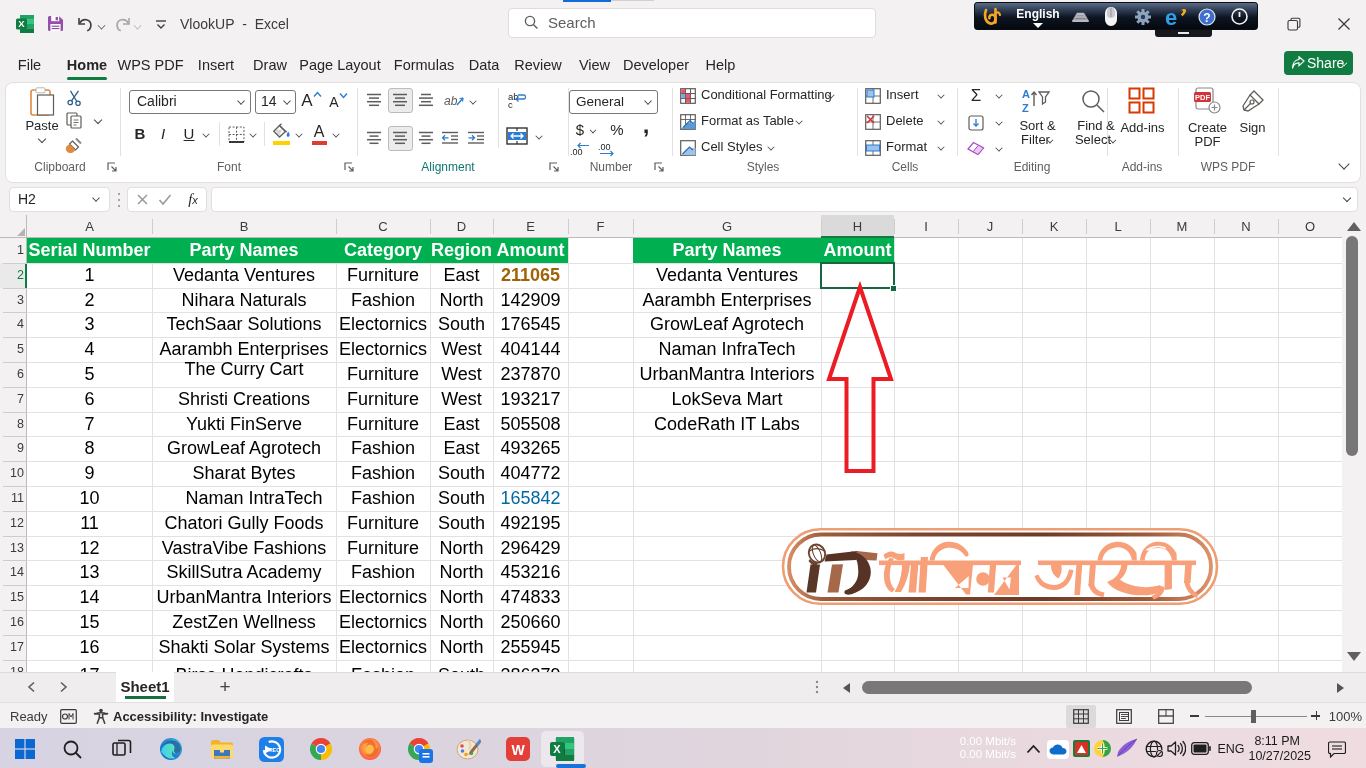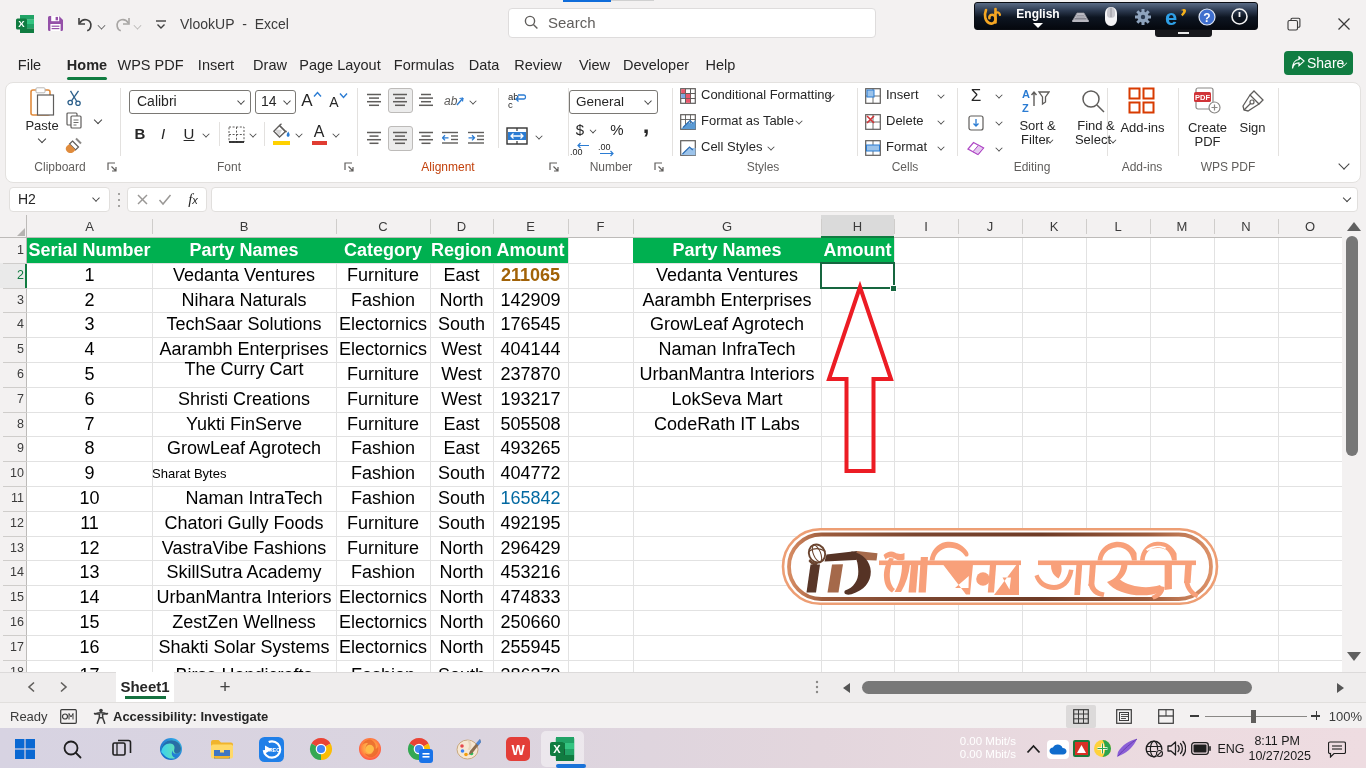--- a/index.html
+++ b/index.html
@@ -132,21 +132,21 @@
 <div class="ab" style="left:357px;top:88px;width:1px;height:68px;background:#e3e1df;"></div>
 <div class="ab" style="left:568px;top:88px;width:1px;height:68px;background:#e3e1df;"></div>
 <div class="ab" style="left:672px;top:88px;width:1px;height:68px;background:#e3e1df;"></div>
 <div class="ab" style="left:857px;top:88px;width:1px;height:68px;background:#e3e1df;"></div>
 <div class="ab" style="left:957px;top:88px;width:1px;height:68px;background:#e3e1df;"></div>
 <div class="ab" style="left:1107px;top:88px;width:1px;height:68px;background:#e3e1df;"></div>
 <div class="ab" style="left:1178px;top:88px;width:1px;height:68px;background:#e3e1df;"></div>
 <div class="ab" style="left:1278px;top:88px;width:1px;height:68px;background:#e3e1df;"></div>
 <div class="ab" style="left:5px;top:161px;width:110px;height:12px;font-size:12px;color:#605e5c;font-weight:normal;text-align:center;line-height:12px;white-space:nowrap;">Clipboard</div>
 <div class="ab" style="left:174px;top:161px;width:110px;height:12px;font-size:12px;color:#605e5c;font-weight:normal;text-align:center;line-height:12px;white-space:nowrap;">Font</div>
-<div class="ab" style="left:393px;top:161px;width:110px;height:12px;font-size:12px;color:#c2410c;font-weight:normal;text-align:center;line-height:12px;white-space:nowrap;">Alignment</div>
+<div class="ab" style="left:393px;top:161px;width:110px;height:12px;font-size:12px;color:#0f766e;font-weight:normal;text-align:center;line-height:12px;white-space:nowrap;">Alignment</div>
 <div class="ab" style="left:556px;top:161px;width:110px;height:12px;font-size:12px;color:#605e5c;font-weight:normal;text-align:center;line-height:12px;white-space:nowrap;">Number</div>
 <div class="ab" style="left:708px;top:161px;width:110px;height:12px;font-size:12px;color:#605e5c;font-weight:normal;text-align:center;line-height:12px;white-space:nowrap;">Styles</div>
 <div class="ab" style="left:850px;top:161px;width:110px;height:12px;font-size:12px;color:#605e5c;font-weight:normal;text-align:center;line-height:12px;white-space:nowrap;">Cells</div>
 <div class="ab" style="left:977px;top:161px;width:110px;height:12px;font-size:12px;color:#605e5c;font-weight:normal;text-align:center;line-height:12px;white-space:nowrap;">Editing</div>
 <div class="ab" style="left:1087px;top:161px;width:110px;height:12px;font-size:12px;color:#605e5c;font-weight:normal;text-align:center;line-height:12px;white-space:nowrap;">Add-ins</div>
 <div class="ab" style="left:1173px;top:161px;width:110px;height:12px;font-size:12px;color:#605e5c;font-weight:normal;text-align:center;line-height:12px;white-space:nowrap;">WPS PDF</div>
 <svg class="ab" style="left:107px;top:162px" width="11" height="11" viewBox="0 0 11 11">
 <path d="M8 1 L1 1 L1 8" stroke="#605e5c" stroke-width="1.2" fill="none"></path>
 <path d="M4.5 4.5 L9 9 M9 5 L9 9 L5 9" stroke="#605e5c" stroke-width="1.2" fill="none"></path>
 </svg>
@@ -585,21 +585,21 @@
 <div class="ab" style="left:152px;top:412.6px;width:184px;height:23px;font-size:18px;color:#000;font-weight:normal;text-align:center;line-height:23px;white-space:nowrap;">Yukti FinServe</div>
 <div class="ab" style="left:336px;top:412.6px;width:94px;height:23px;font-size:18px;color:#000;font-weight:normal;text-align:center;line-height:23px;white-space:nowrap;">Furniture</div>
 <div class="ab" style="left:430px;top:412.6px;width:63px;height:23px;font-size:18px;color:#000;font-weight:normal;text-align:center;line-height:23px;white-space:nowrap;">East</div>
 <div class="ab" style="left:493px;top:412.6px;width:75px;height:23px;font-size:18px;color:#000;font-weight:normal;text-align:center;line-height:23px;white-space:nowrap;">505508</div>
 <div class="ab" style="left:27px;top:437.4px;width:125px;height:23px;font-size:18px;color:#000;font-weight:normal;text-align:center;line-height:23px;white-space:nowrap;">8</div>
 <div class="ab" style="left:152px;top:437.4px;width:184px;height:23px;font-size:18px;color:#000;font-weight:normal;text-align:center;line-height:23px;white-space:nowrap;">GrowLeaf Agrotech</div>
 <div class="ab" style="left:336px;top:437.4px;width:94px;height:23px;font-size:18px;color:#000;font-weight:normal;text-align:center;line-height:23px;white-space:nowrap;">Fashion</div>
 <div class="ab" style="left:430px;top:437.4px;width:63px;height:23px;font-size:18px;color:#000;font-weight:normal;text-align:center;line-height:23px;white-space:nowrap;">East</div>
 <div class="ab" style="left:493px;top:437.4px;width:75px;height:23px;font-size:18px;color:#000;font-weight:normal;text-align:center;line-height:23px;white-space:nowrap;">493265</div>
 <div class="ab" style="left:27px;top:462.20000000000005px;width:125px;height:23px;font-size:18px;color:#000;font-weight:normal;text-align:center;line-height:23px;white-space:nowrap;">9</div>
-<div class="ab" style="left:152px;top:462.20000000000005px;width:184px;height:23px;font-size:13px;color:#000;font-weight:normal;line-height:23px;white-space:nowrap;">Sharat Bytes</div>
+<div class="ab" style="left:152px;top:462.20000000000005px;width:184px;height:23px;font-size:18px;color:#000;font-weight:normal;text-align:center;line-height:23px;white-space:nowrap;">Sharat Bytes</div>
 <div class="ab" style="left:336px;top:462.20000000000005px;width:94px;height:23px;font-size:18px;color:#000;font-weight:normal;text-align:center;line-height:23px;white-space:nowrap;">Fashion</div>
 <div class="ab" style="left:430px;top:462.20000000000005px;width:63px;height:23px;font-size:18px;color:#000;font-weight:normal;text-align:center;line-height:23px;white-space:nowrap;">South</div>
 <div class="ab" style="left:493px;top:462.20000000000005px;width:75px;height:23px;font-size:18px;color:#000;font-weight:normal;text-align:center;line-height:23px;white-space:nowrap;">404772</div>
 <div class="ab" style="left:27px;top:487.0px;width:125px;height:23px;font-size:18px;color:#000;font-weight:normal;text-align:center;line-height:23px;white-space:nowrap;">10</div>
 <div class="ab" style="left:152px;top:487.0px;width:184px;height:23px;font-size:18px;color:#000;font-weight:normal;text-align:center;line-height:23px;white-space:nowrap;padding-left:20px;">Naman IntraTech</div>
 <div class="ab" style="left:336px;top:487.0px;width:94px;height:23px;font-size:18px;color:#000;font-weight:normal;text-align:center;line-height:23px;white-space:nowrap;">Fashion</div>
 <div class="ab" style="left:430px;top:487.0px;width:63px;height:23px;font-size:18px;color:#000;font-weight:normal;text-align:center;line-height:23px;white-space:nowrap;">South</div>
 <div class="ab" style="left:493px;top:487.0px;width:75px;height:23px;font-size:18px;color:#0369a1;font-weight:normal;text-align:center;line-height:23px;white-space:nowrap;">165842</div>
 <div class="ab" style="left:27px;top:511.8px;width:125px;height:23px;font-size:18px;color:#000;font-weight:normal;text-align:center;line-height:23px;white-space:nowrap;">11</div>
 <div class="ab" style="left:152px;top:511.8px;width:184px;height:23px;font-size:18px;color:#000;font-weight:normal;text-align:center;line-height:23px;white-space:nowrap;">Chatori Gully Foods</div>

